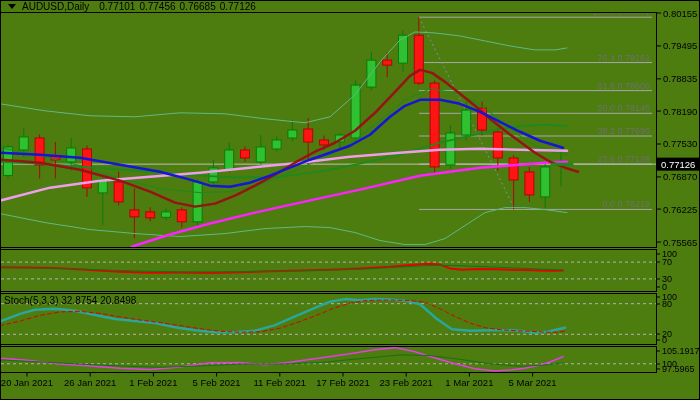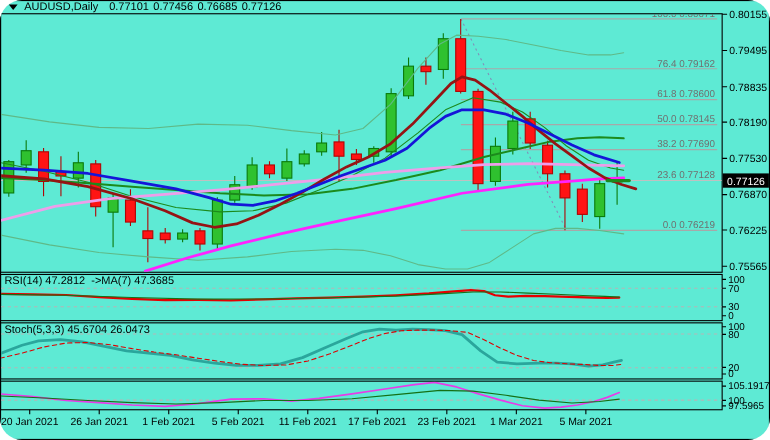--- a/index.html
+++ b/index.html
@@ -1,17 +1,17 @@
 <!DOCTYPE html>
 <html><head>
 <meta charset="utf-8">
 <style>
   html,body{margin:0;padding:0;background:#fff;}
-  #window{position:relative;width:700px;height:400px;background:#5eead4;
-          font-family:"Liberation Sans",sans-serif;overflow:hidden;border-radius:20px;}
+  #window{position:relative;width:700px;height:400px;background:#4d7c0f;
+          font-family:"Liberation Sans",sans-serif;overflow:hidden;}
   .legend{position:absolute;font-size:10px;color:#000;white-space:pre;line-height:11px;}
   #titlebar{position:absolute;left:0;top:0;width:100%;height:12px;}
   #symbol-dd{position:absolute;left:8px;top:4px;width:0;height:0;
              border-left:4px solid transparent;border-right:4px solid transparent;
              border-top:5px solid #000;}
   #title-text{position:absolute;left:22px;top:1px;font-size:10px;color:#000;white-space:pre;}
   #title-text span{margin-right:4px;}
   #title-text .sym{margin-right:10px;}
   svg{position:absolute;left:0;top:0;}
   text{font-family:"Liberation Sans",sans-serif;}
@@ -286,15 +286,14 @@
         <polyline points="0,359.97486 40,361.87362 80,364.08883999999995 120,365.9876 160,367.25343999999996 200,365.9876 240,364.08883999999995 280,364.08883999999995 320,362.50654 360,358.70902 400,354.9115 430,355.54442 460,359.34193999999997 490,363.77238 520,366.30406 545,365.03822 563,362.823" fill="none" stroke="#157015" stroke-width="1" stroke-linejoin="round" stroke-linecap="round" stroke-dasharray="none"></polyline>
       </g>
       <line x1="656.5" y1="351" x2="660" y2="351" stroke="#000000"></line>
       <text x="662" y="354" font-size="9px" fill="#000">105.1917</text>
       <line x1="656.5" y1="364" x2="660" y2="364" stroke="#000000"></line>
       <text x="662" y="367" font-size="9px" fill="#000">100</text>
       <line x1="656.5" y1="369" x2="660" y2="369" stroke="#000000"></line>
       <text x="662" y="372" font-size="9px" fill="#000">97.5965</text>
     </svg>
 
-  <div class="legend" style="left:4px;top:250px;">RSI(14) 47.2812  -&gt;MA(7) 47.3685</div>
-  <div class="legend" style="left:4px;top:295px;">Stoch(5,3,3) 45.6704 26.0473</div>
+  <div class="legend" style="left:4px;top:295px;">Stoch(5,3,3) 32.8754 20.8498</div>
 </div>
 
 </body></html>

